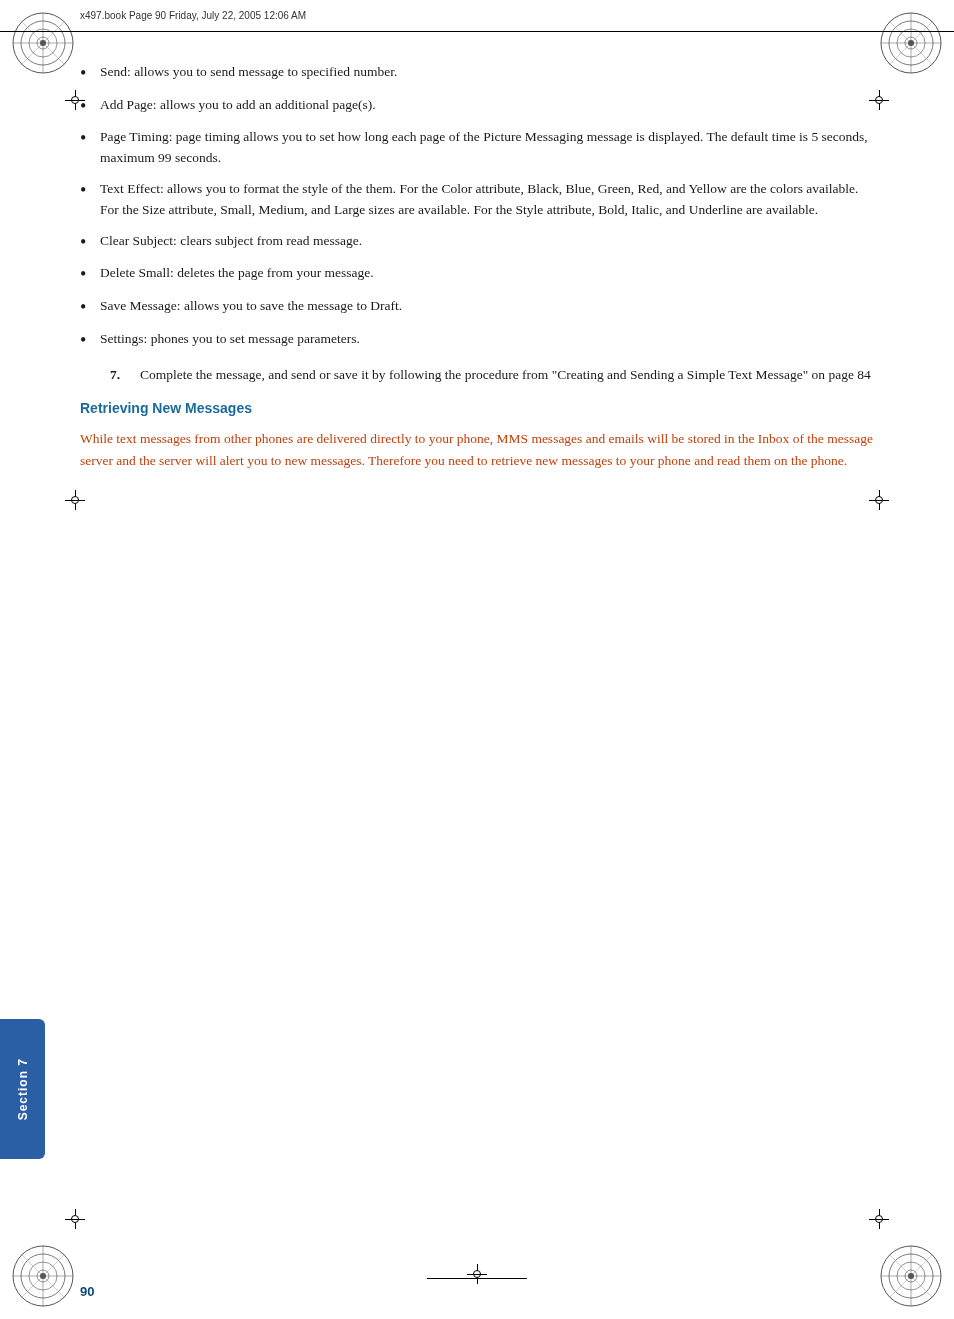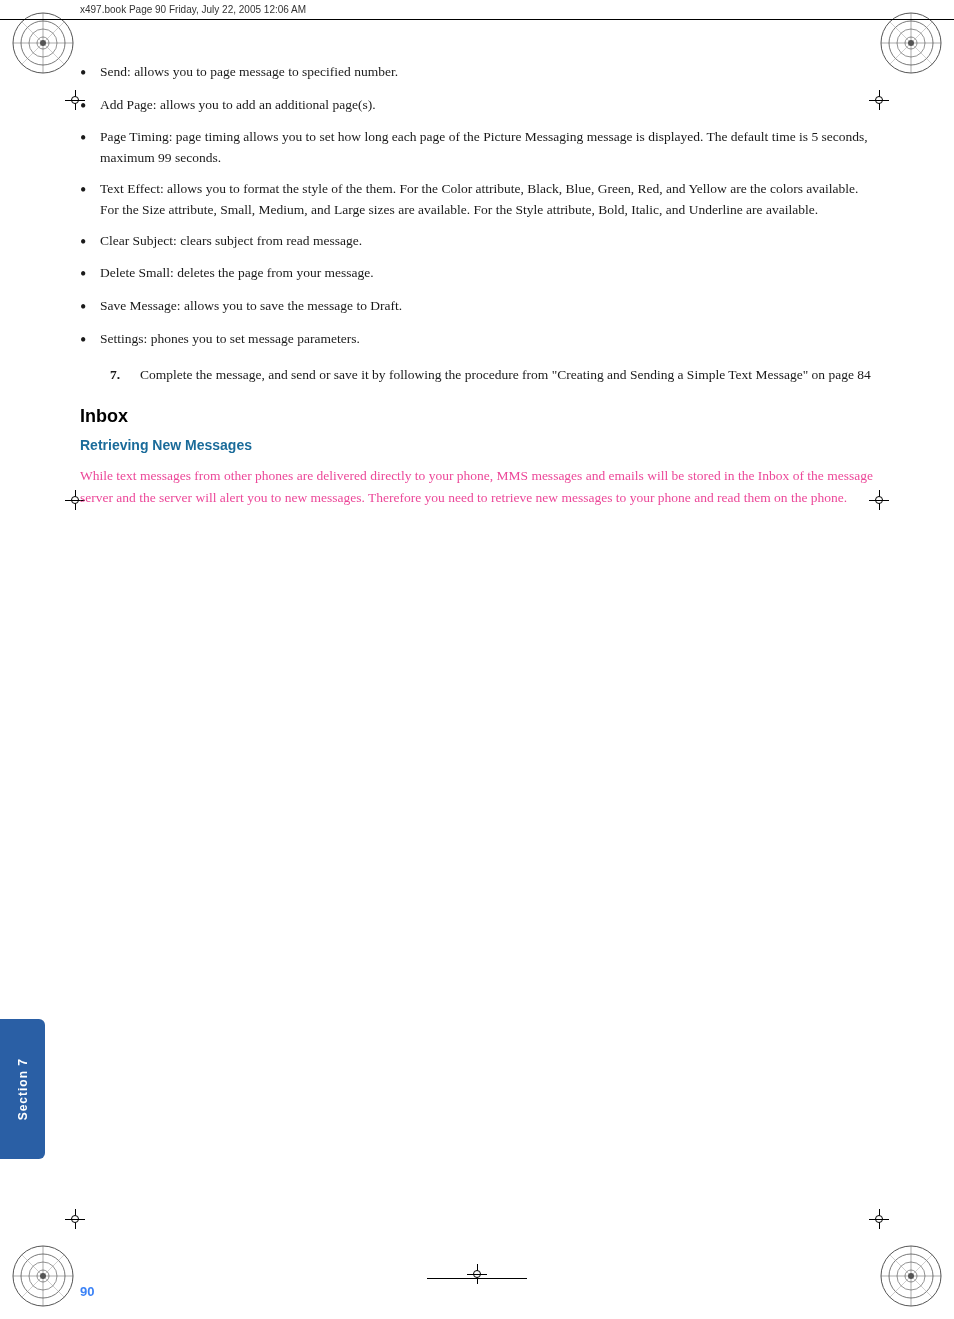--- a/index.html
+++ b/index.html
@@ -69,21 +69,21 @@
       transform: translate(-50%, -50%);
       background: white;
     }
 
     
     .header-bar {
       position: absolute;
       top: 0;
       left: 0;
       right: 0;
-      height: 20px;
+      height: 32px;
       border-bottom: 1px solid #000;
       display: flex;
       align-items: center;
       padding-left: 80px;
     }
 
     .header-text {
       font-family: Arial, sans-serif;
       font-size: 10px;
       color: #333;
@@ -157,34 +157,34 @@
       font-size: 14px;
       font-weight: bold;
       color: #1a6b9a;
       margin-bottom: 10px;
     }
 
     
     .body-paragraph {
       font-size: 13.5px;
       line-height: 1.65;
-      color: #ec4899;
+      color: #c2410c;
       font-family: Georgia, serif;
       margin-top: 12px;
     }
 
     
     .page-number {
       position: absolute;
       bottom: 20px;
       left: 80px;
       font-family: Arial, sans-serif;
       font-size: 13px;
       font-weight: bold;
-      color: #3b82f6;
+      color: #0c4a6e;
       text-align: center;
     }
 
     
     .bottom-line {
       position: absolute;
       bottom: 40px;
       left: 50%;
       transform: translateX(-50%);
       width: 100px;
@@ -309,21 +309,21 @@
 <div class="header-bar">
   <span class="header-text">x497.book  Page 90  Friday, July 22, 2005  12:06 AM</span>
 </div>
 
 <div class="content-area">
 
   <div class="bullet-list">
 
     <div class="bullet-item">
       <span class="bullet-dot">•</span>
-      <span class="bullet-text">Send: allows you to page message to specified number.</span>
+      <span class="bullet-text">Send: allows you to send message to specified number.</span>
     </div>
 
     <div class="bullet-item">
       <span class="bullet-dot">•</span>
       <span class="bullet-text">Add Page: allows you to add an additional page(s).</span>
     </div>
 
     <div class="bullet-item">
       <span class="bullet-dot">•</span>
       <span class="bullet-text">Page Timing: page timing allows you to set how long each page of the Picture Messaging message is displayed. The default time is 5 seconds, maximum 99 seconds.</span>
@@ -354,21 +354,20 @@
       <span class="bullet-text">Settings: phones you to set message parameters.</span>
     </div>
 
   </div>
 
   <div class="numbered-item">
     <span class="number-label">7.</span>
     <span class="bullet-text">Complete the message, and send or save it by following the procedure from "Creating and Sending a Simple Text Message" on page 84</span>
   </div>
 
-  <div class="inbox-heading">Inbox</div>
 
   <div class="subsection-heading">Retrieving New Messages</div>
 
   <p class="body-paragraph">While text messages from other phones are delivered directly to your phone, MMS messages and emails will be stored in the Inbox of the message server and the server will alert you to new messages. Therefore you need to retrieve new messages to your phone and read them on the phone.</p>
 
 </div>
 
 <div class="page-number">90</div>
 
 <div class="bottom-line"></div>

